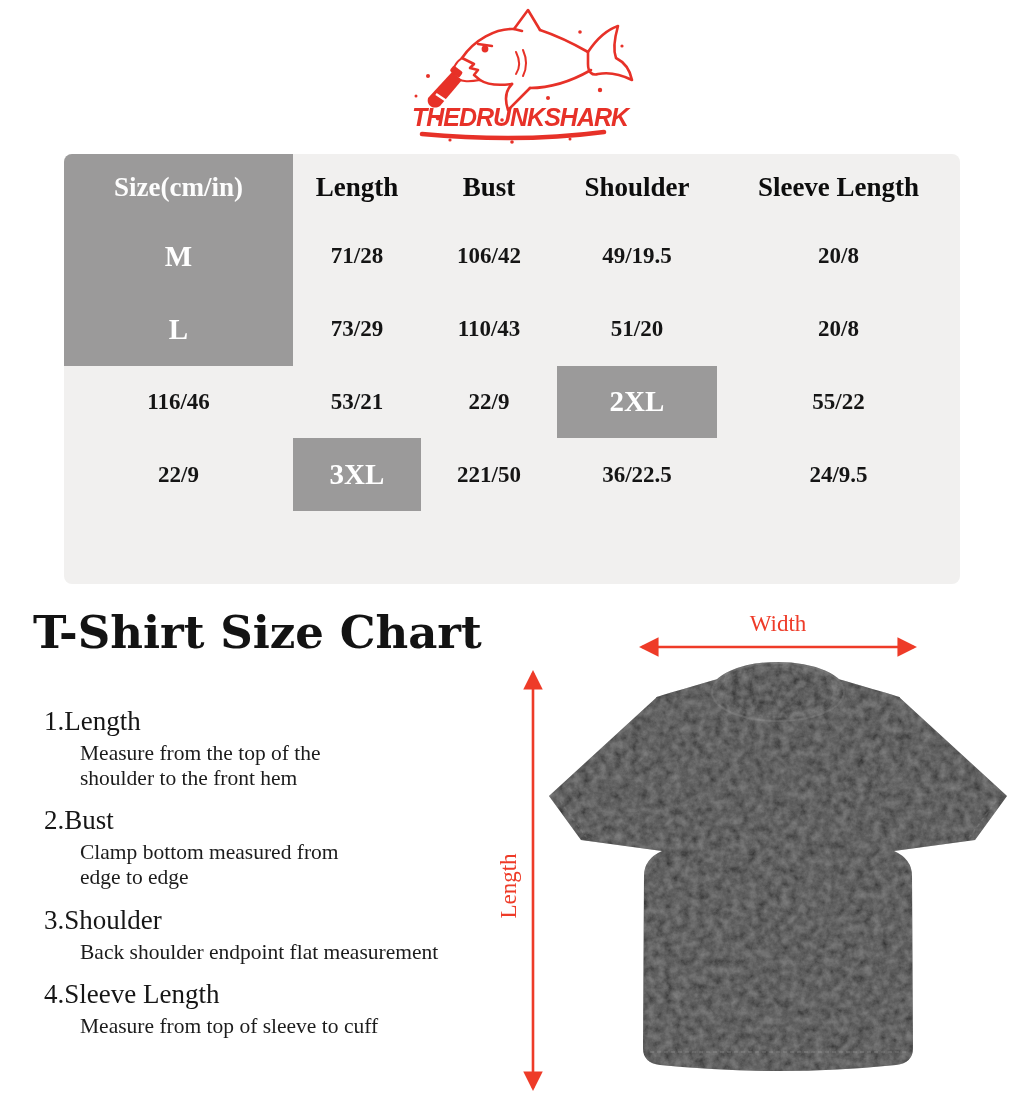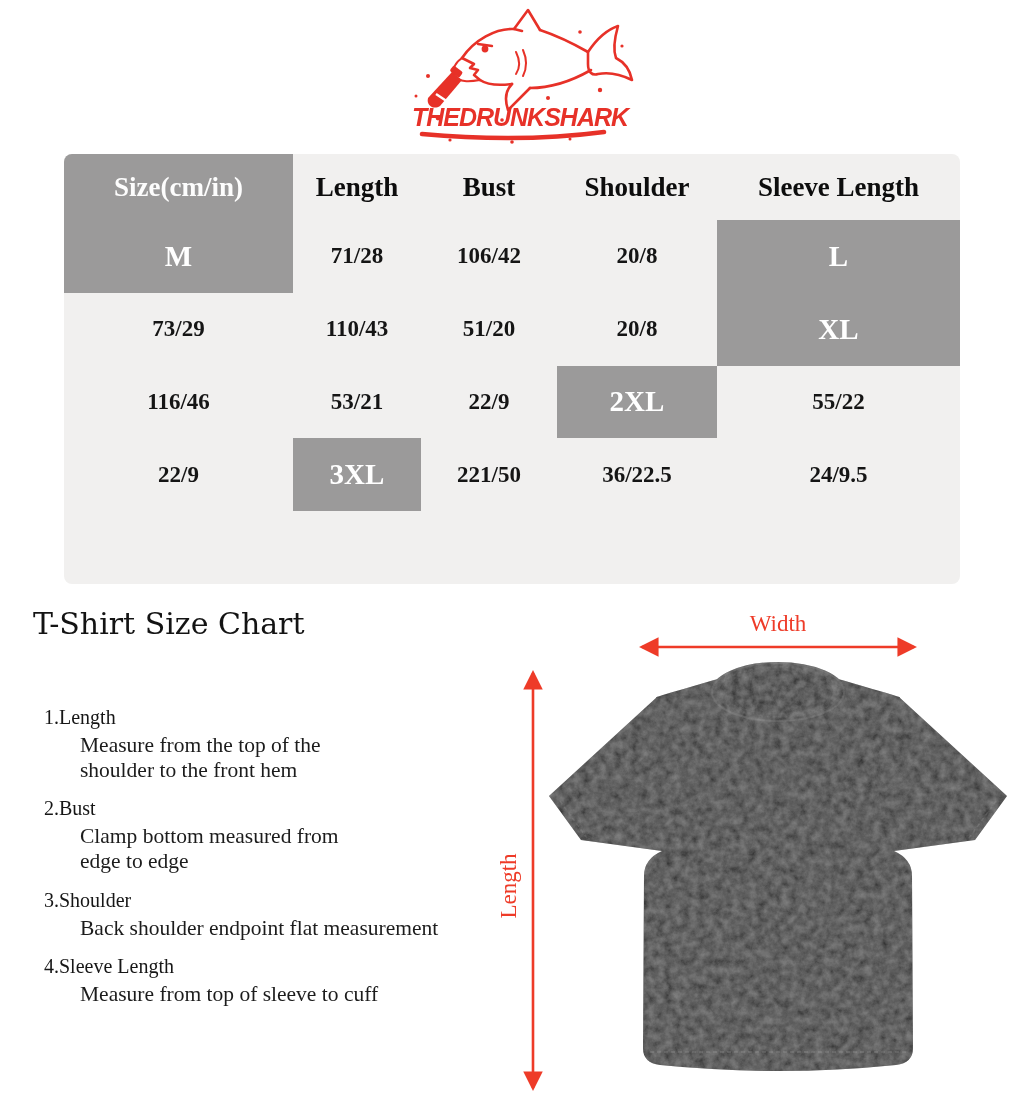--- a/index.html
+++ b/index.html
@@ -19,26 +19,26 @@
   }
   .cell{display:flex;align-items:center;justify-content:center;
         font-weight:bold;font-size:23px;color:#151515;}
   .cell.head{font-size:27px;color:#0d0d0d;}
   .col-size{background:#9b9a9a;color:#ffffff;}
   .cell.head.col-size{color:#fdfdfd;font-size:27px;}
   .size-label{font-size:29px;color:#ffffff;}
   
   .chart-title{
     position:absolute;left:33px;top:606px;width:500px;
-    font-family:"DejaVu Serif", serif;font-weight:400;font-size:30px;
+    font-family:"DejaVu Serif", serif;font-weight:700;font-size:45px;
     letter-spacing:0px;color:#131313;
   }
   
   .defs{position:absolute;left:44px;top:692px;width:470px;}
-  .def-term{font-size:20px;color:#161616;margin:14px 0 4px 0;}
+  .def-term{font-size:27px;color:#161616;margin:14px 0 4px 0;}
   .def-desc{margin-left:36px;font-size:21.5px;line-height:1.17;color:#1c1c1c;}
   .def-desc-line:empty{display:none;}
   
   .diagram{position:absolute;left:490px;top:600px;width:534px;height:503px;}
   svg text.measure{font-family:"Liberation Serif", serif;font-size:23px;fill:#ee3b28;}
   svg text.brand{
     font-family:"Liberation Sans", sans-serif;font-weight:bold;font-style:italic;
     font-size:25px;fill:#e73128;letter-spacing:-1px;
   }
 </style>
@@ -103,29 +103,29 @@
 <div class="size-table">
   <div class="cell head col-size">Size(cm/in)</div>
   <div class="cell head">Length</div>
   <div class="cell head">Bust</div>
   <div class="cell head">Shoulder</div>
   <div class="cell head">Sleeve Length</div>
 
   <div class="cell col-size size-label">M</div>
   <div class="cell">71/28</div>
   <div class="cell">106/42</div>
+  <div class="cell">49/19.5</div>
   <div class="cell">20/8</div>
 
   <div class="cell col-size size-label">L</div>
   <div class="cell">73/29</div>
   <div class="cell">110/43</div>
   <div class="cell">51/20</div>
   <div class="cell">20/8</div>
 
-  <div class="cell col-size size-label">XL</div>
   <div class="cell">116/46</div>
   <div class="cell">53/21</div>
   <div class="cell">22/9</div>
 
   <div class="cell col-size size-label">2XL</div>
   <div class="cell">55/22</div>
   <div class="cell">22/9</div>
 
   <div class="cell col-size size-label">3XL</div>
   <div class="cell">221/50</div>

